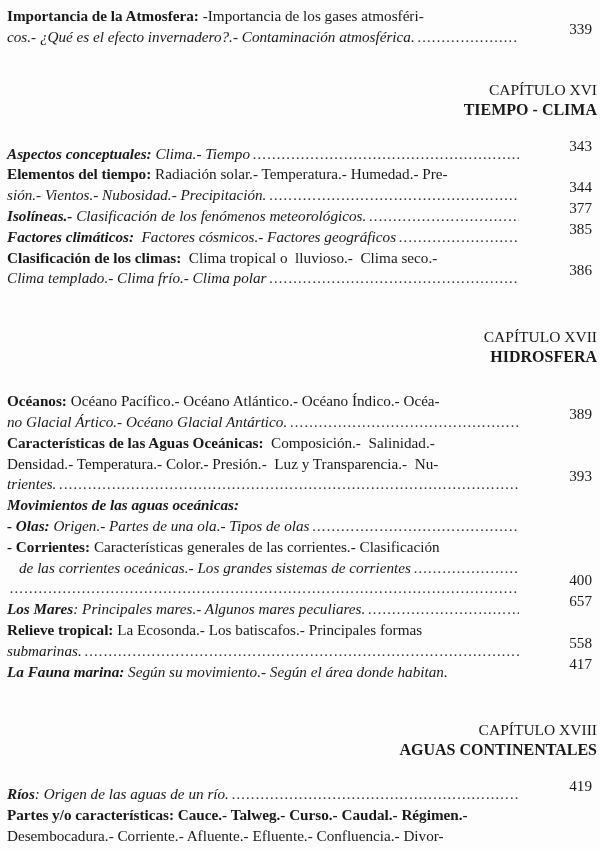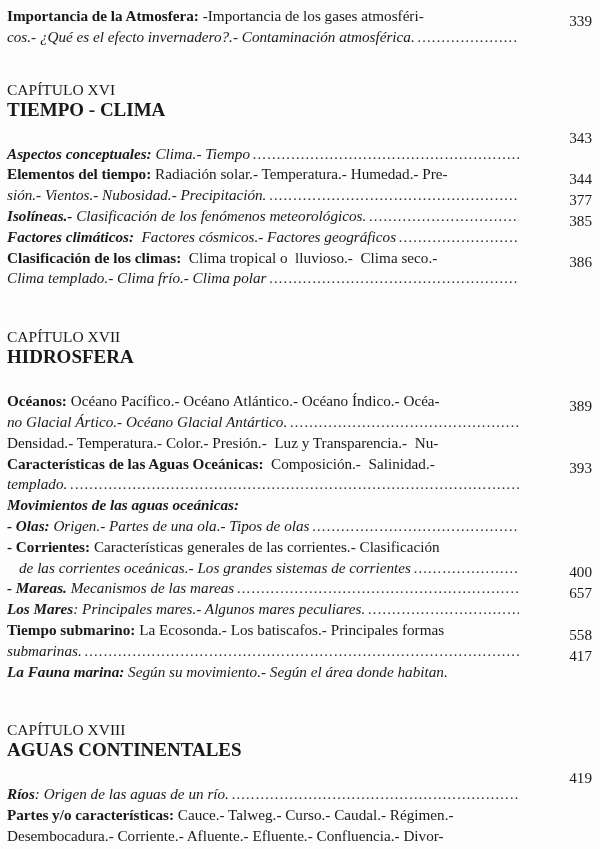--- a/index.html
+++ b/index.html
@@ -7,27 +7,27 @@
     width: 600px; height: 849px; overflow: hidden; position: relative;
     font-family: "Liberation Serif", "DejaVu Serif", serif;
     color: #1a1a1a; font-size: 15.2px;
   }
   .page { position: absolute; left: 7px; top: 6px; width: 590px; }
   .entry { position: relative; padding-right: 78px; line-height: 20.8px; text-align: justify; }
   .entry .line { display: block; white-space: nowrap; }
   .entry .lastline { display: flex; align-items: baseline; white-space: nowrap; font-style: italic; }
   .entry .lastline .dots { flex: 1; overflow: hidden; margin-left: 3px; letter-spacing: 1px; color: #333; }
   .entry .page-num {
-    position: absolute; right: 5px; bottom: 16px; line-height: 20.8px;
+    position: absolute; right: 5px; bottom: 8px; line-height: 20.8px;
   }
   .entry .indent { padding-left: 12px; }
   b { font-weight: bold; }
-  .chapter { text-align: left; line-height: 20px; }
+  .chapter { text-align: right; line-height: 20px; }
   .chapter .ch-num { display: block; font-size: 15.5px; }
-  .chapter .ch-title { display: block; font-weight: bold; font-size: 19px; }
+  .chapter .ch-title { display: block; font-weight: bold; font-size: 16px; }
 </style>
 </head>
 <body>
 
 <div class="page" id="toc">
     <div class="section" style="margin-bottom: 32px;">
       <div class="entry">
         <span class="line"><span><b>Importancia de la Atmosfera:</b><span style="white-space: pre;"> -Importancia de los gases atmosféri-</span></span></span>
         <span class="lastline">
           <span><span style="white-space: pre;">cos.- ¿Qué es el efecto invernadero?.- Contaminación atmosférica.</span></span>
@@ -86,24 +86,24 @@
       </div>
       <div class="entry">
         <span class="line"><span><b>Océanos:</b><span style="white-space: pre;"> Océano Pacífico.- Océano Atlántico.- Océano Índico.- Océa-</span></span></span>
         <span class="lastline">
           <span><span style="white-space: pre;">no Glacial Ártico.- Océano Glacial Antártico.</span></span>
           <span class="dots">........................................................................................................................................................................................................</span>
         </span>
         <span class="page-num">389</span>
       </div>
       <div class="entry">
+        <span class="line"><span><b>Características de las Aguas Oceánicas:</b><span style="white-space: pre;">  Composición.-  Salinidad.-</span></span></span>
         <span class="line"><span><span style="white-space: pre;">Densidad.- Temperatura.- Color.- Presión.-  Luz y Transparencia.-  Nu-</span></span></span>
-        <span class="line"><span><b>Características de las Aguas Oceánicas:</b><span style="white-space: pre;">  Composición.-  Salinidad.-</span></span></span>
         <span class="lastline">
-          <span><span style="white-space: pre;">templado.</span></span>
+          <span><span style="white-space: pre;">trientes.</span></span>
           <span class="dots">........................................................................................................................................................................................................</span>
         </span>
         <span class="page-num">393</span>
       </div>
       <div class="entry">
         <span class="lastline">
           <span><b>Movimientos de las aguas oceánicas:</b></span>
         </span>
       </div>
       <div class="entry">
@@ -114,34 +114,33 @@
       </div>
       <div class="entry">
         <span class="line"><span><b>- Corrientes:</b><span style="white-space: pre;"> Características generales de las corrientes.- Clasificación</span></span></span>
         <span class="lastline indent">
           <span><span style="white-space: pre;">de las corrientes oceánicas.- Los grandes sistemas de corrientes</span></span>
           <span class="dots">........................................................................................................................................................................................................</span>
         </span>
       </div>
       <div class="entry">
         <span class="lastline">
-          <span><b>- Mareas.</b><span style="white-space: pre;"> Mecanismos de las mareas</span></span>
           <span class="dots">........................................................................................................................................................................................................</span>
         </span>
         <span class="page-num">400</span>
       </div>
       <div class="entry">
         <span class="lastline">
           <span><b>Los Mares</b><span style="white-space: pre;">: Principales mares.- Algunos mares peculiares.</span></span>
           <span class="dots">........................................................................................................................................................................................................</span>
         </span>
         <span class="page-num">657</span>
       </div>
       <div class="entry">
-        <span class="line"><span><b>Tiempo submarino:</b><span style="white-space: pre;"> La Ecosonda.- Los batiscafos.- Principales formas</span></span></span>
+        <span class="line"><span><b>Relieve tropical:</b><span style="white-space: pre;"> La Ecosonda.- Los batiscafos.- Principales formas</span></span></span>
         <span class="lastline">
           <span><span style="white-space: pre;">submarinas.</span></span>
           <span class="dots">........................................................................................................................................................................................................</span>
         </span>
         <span class="page-num">558</span>
       </div>
       <div class="entry">
         <span class="lastline">
           <span><b>La Fauna marina:</b><span style="white-space: pre;"> Según su movimiento.- Según el área donde habitan.</span></span>
         </span>
@@ -154,17 +153,17 @@
         <span class="ch-title">AGUAS CONTINENTALES</span>
       </div>
       <div class="entry">
         <span class="lastline">
           <span><b>Ríos</b><span style="white-space: pre;">: Origen de las aguas de un río.</span></span>
           <span class="dots">........................................................................................................................................................................................................</span>
         </span>
         <span class="page-num">419</span>
       </div>
       <div class="entry">
-        <span class="line"><span><b>Partes y/o características:</b><span style="white-space: pre;"> Cauce.- Talweg.- Curso.- Caudal.- Régimen.-</span></span></span>
+        <span class="line"><span><b>Partes y/o características:</b><span style="white-space: pre; font-weight: bold;"> Cauce.- Talweg.- Curso.- Caudal.- Régimen.-</span></span></span>
         <span class="line"><span><span style="white-space: pre;">Desembocadura.- Corriente.- Afluente.- Efluente.- Confluencia.- Divor-</span></span></span>
       </div>
     </div>
   </div>
 
 </body></html>

